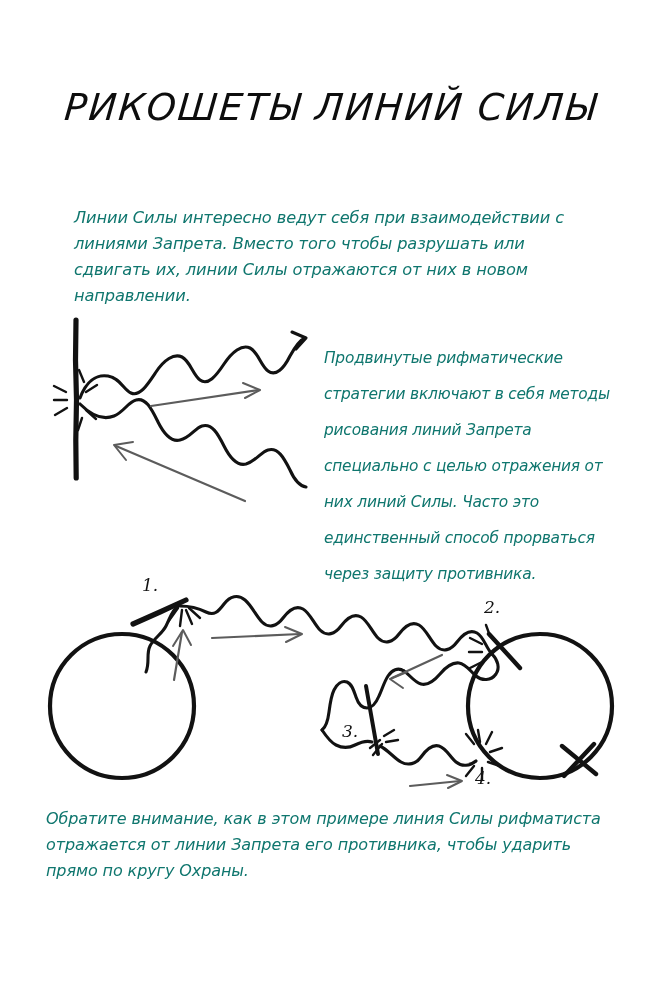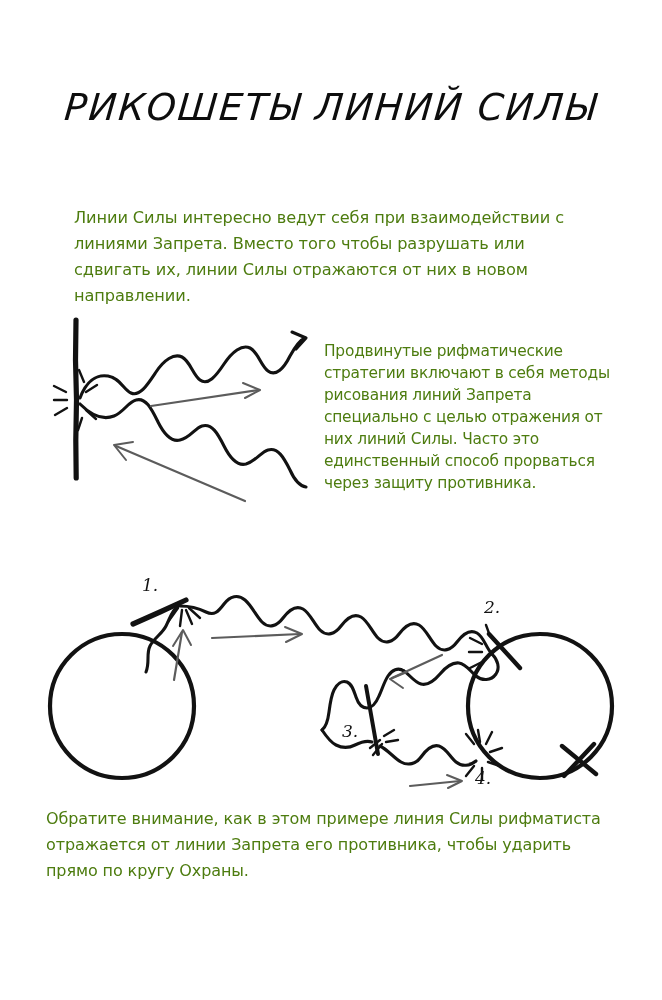--- a/index.html
+++ b/index.html
@@ -37,39 +37,40 @@
     font-style: italic;
     color: #0d0d0d;
     transform: skewX(-5deg);
     white-space: nowrap;
   }
 
   
   .para {
     position: absolute;
     font-family: "DejaVu Sans", sans-serif;
-    color: #4d7c0f;
+    font-style: italic;
+    color: #0f766e;
     white-space: pre-line;
   }
 
   #intro-paragraph {
     left: 74px;
     top: 205px;
     width: 520px;
     font-size: 16.2px;
     line-height: 26px;
     letter-spacing: -0.1px;
   }
 
   #advanced-paragraph {
     left: 324px;
     top: 340px;
     width: 300px;
     font-size: 15.4px;
-    line-height: 22px;
+    line-height: 36px;
     letter-spacing: -0.2px;
   }
 
   #caption-paragraph {
     left: 46px;
     top: 806px;
     width: 580px;
     font-size: 16px;
     line-height: 26px;
     letter-spacing: -0.1px;

